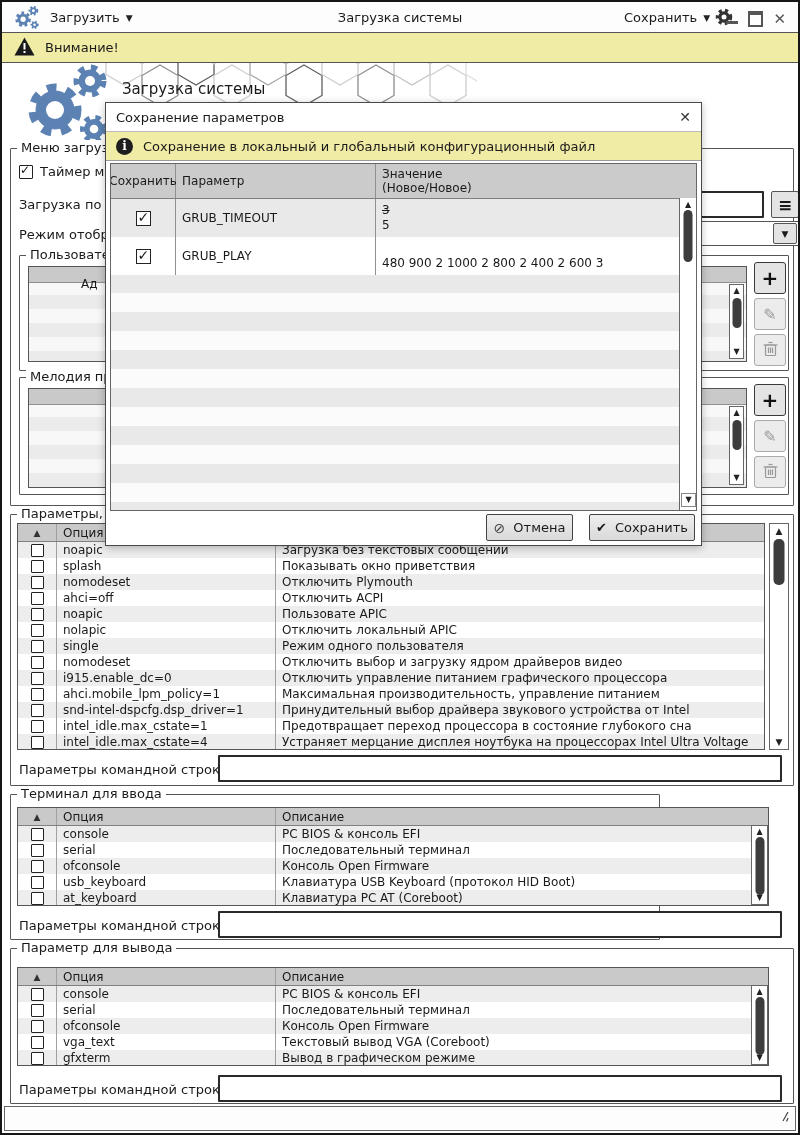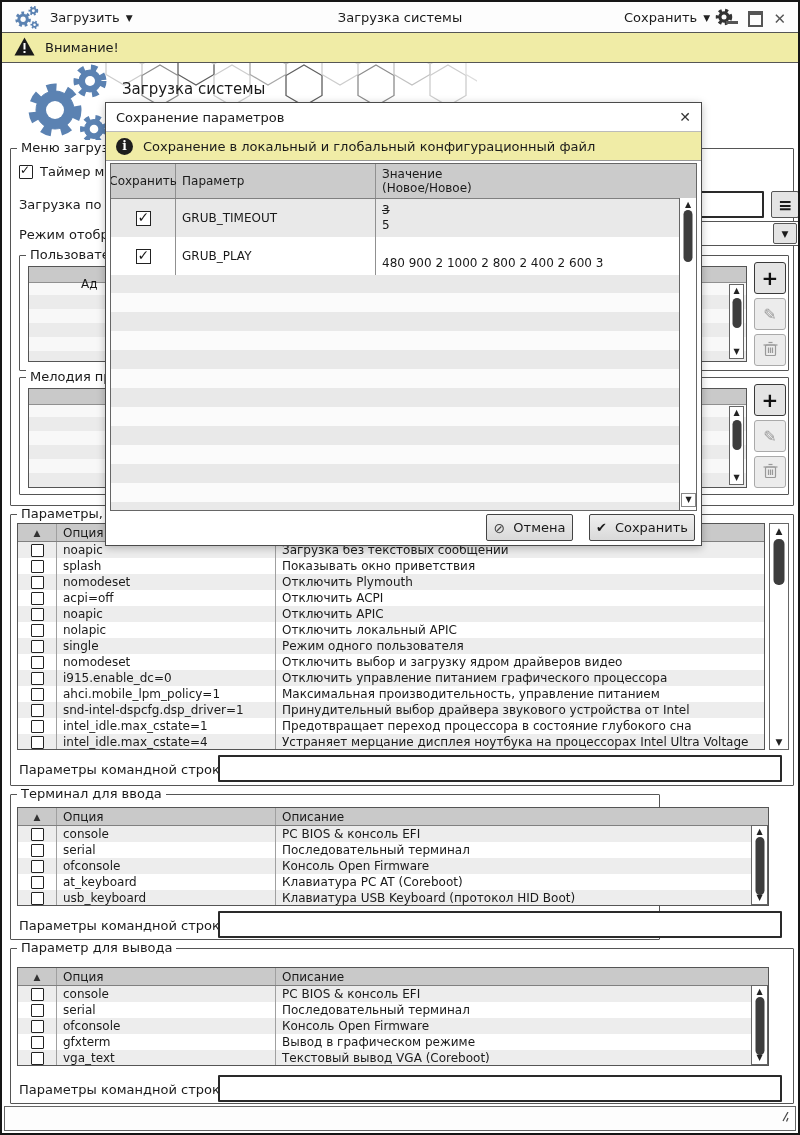--- a/index.html
+++ b/index.html
@@ -285,29 +285,29 @@
             <span class="c1">
               <span class="cb"></span>
             </span>
             <span class="c2">nomodeset</span>
             <span class="c3">Отключить Plymouth</span>
           </div>
           <div class="trow">
             <span class="c1">
               <span class="cb"></span>
             </span>
-            <span class="c2">acpi=off</span>
+            <span class="c2">ahci=off</span>
             <span class="c3">Отключить ACPI</span>
           </div>
           <div class="trow">
             <span class="c1">
               <span class="cb"></span>
             </span>
             <span class="c2">noapic</span>
-            <span class="c3">Отключить APIC</span>
+            <span class="c3">Пользовате APIC</span>
           </div>
           <div class="trow">
             <span class="c1">
               <span class="cb"></span>
             </span>
             <span class="c2">nolapic</span>
             <span class="c3">Отключить локальный APIC</span>
           </div>
           <div class="trow">
             <span class="c1">
@@ -398,29 +398,29 @@
             <span class="c1">
               <span class="cb"></span>
             </span>
             <span class="c2">ofconsole</span>
             <span class="c3">Консоль Open Firmware</span>
           </div>
           <div class="trow">
             <span class="c1">
               <span class="cb"></span>
             </span>
+            <span class="c2">usb_keyboard</span>
+            <span class="c3">Клавиатура USB Keyboard (протокол HID Boot)</span>
+          </div>
+          <div class="trow">
+            <span class="c1">
+              <span class="cb"></span>
+            </span>
             <span class="c2">at_keyboard</span>
             <span class="c3">Клавиатура PC AT (Coreboot)</span>
-          </div>
-          <div class="trow">
-            <span class="c1">
-              <span class="cb"></span>
-            </span>
-            <span class="c2">usb_keyboard</span>
-            <span class="c3">Клавиатура USB Keyboard (протокол HID Boot)</span>
           </div>
         </div>
       <div class="abs vsb" style="right:0;top:17px;bottom:0;width:17px;">
         <span class="ar" style="top:1px;">▲</span>
         <span class="vthumb" style="top:11px;height:58px;"></span>
         <span class="ar" style="bottom:1px;">▼</span>
       </div>
     </div>
     <span class="abs lbl" style="left:8px;top:123px;">Параметры командной строки:</span>
     <div class="abs inp" style="left:207px;top:116px;width:564px;height:27px;"></div>
@@ -455,29 +455,29 @@
             <span class="c1">
               <span class="cb"></span>
             </span>
             <span class="c2">ofconsole</span>
             <span class="c3">Консоль Open Firmware</span>
           </div>
           <div class="trow">
             <span class="c1">
               <span class="cb"></span>
             </span>
+            <span class="c2">vga_text</span>
+            <span class="c3">Текстовый вывод VGA (Coreboot)</span>
+          </div>
+          <div class="trow">
+            <span class="c1">
+              <span class="cb"></span>
+            </span>
             <span class="c2">gfxterm</span>
             <span class="c3">Вывод в графическом режиме</span>
-          </div>
-          <div class="trow">
-            <span class="c1">
-              <span class="cb"></span>
-            </span>
-            <span class="c2">vga_text</span>
-            <span class="c3">Текстовый вывод VGA (Coreboot)</span>
           </div>
         </div>
       <div class="abs vsb" style="right:0;top:17px;bottom:0;width:17px;">
         <span class="ar" style="top:1px;">▲</span>
         <span class="vthumb" style="top:11px;height:58px;"></span>
         <span class="ar" style="bottom:1px;">▼</span>
       </div>
     </div>
     <span class="abs lbl" style="left:8px;top:133px;">Параметры командной строки:</span>
     <div class="abs inp" style="left:207px;top:126px;width:564px;height:27px;"></div>

